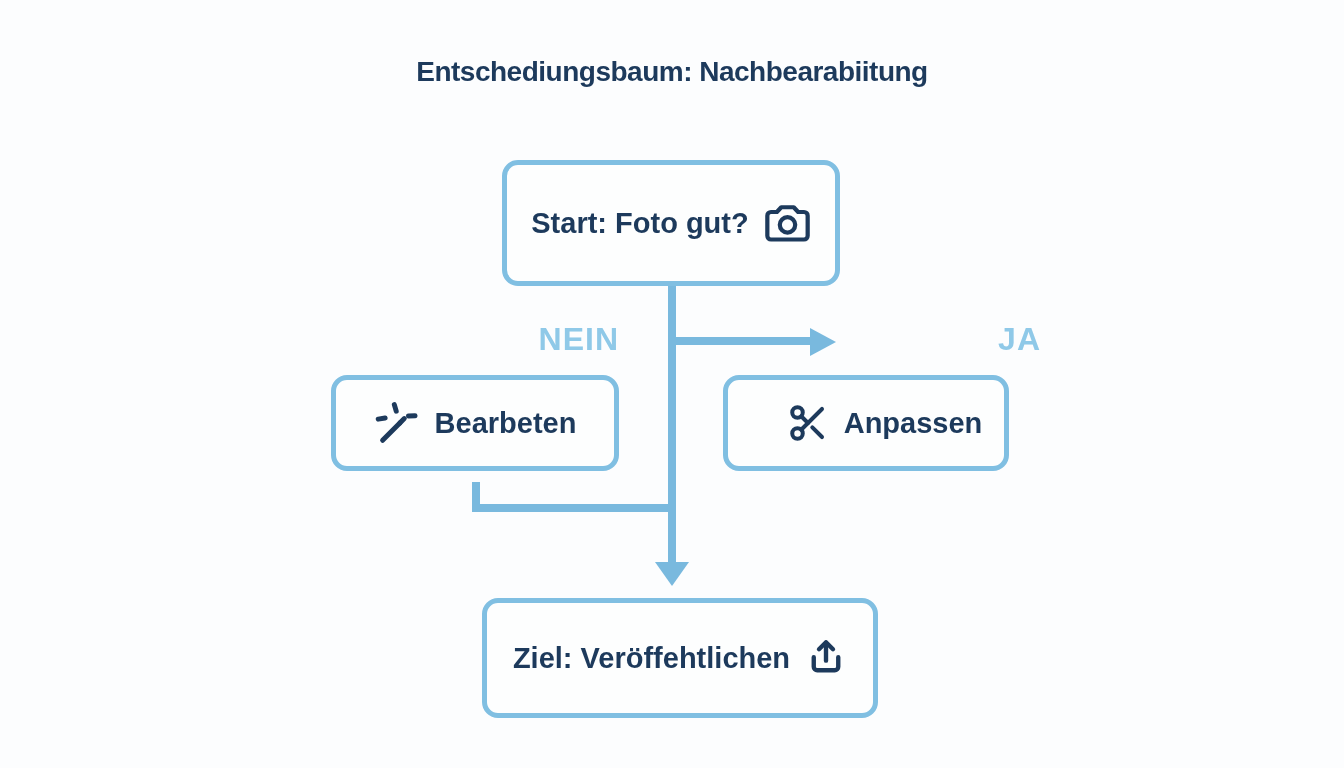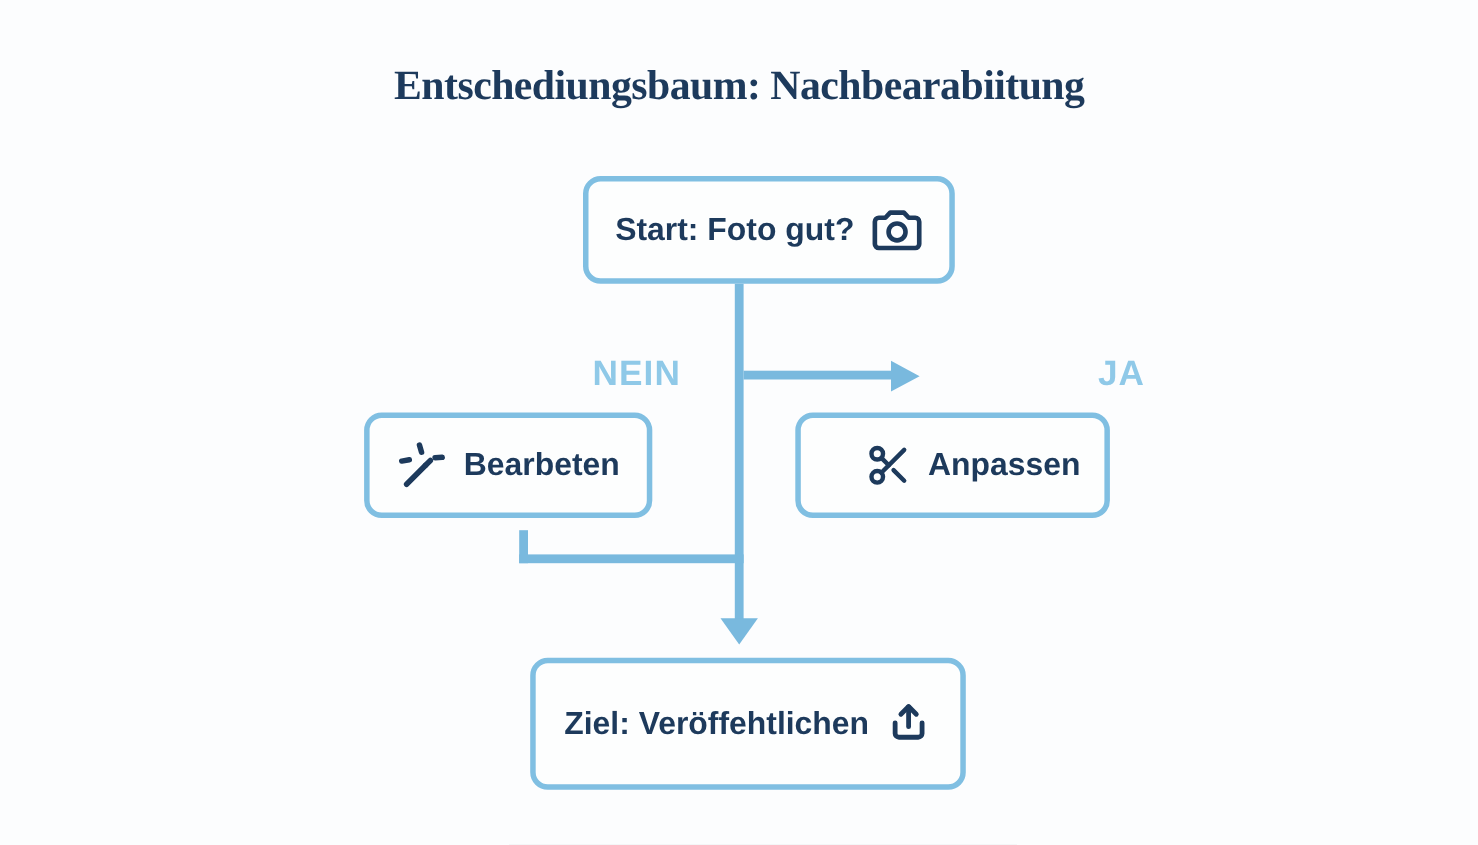--- a/index.html
+++ b/index.html
@@ -15,42 +15,41 @@
     margin: 0 auto;
     background: #fcfdfe;
     overflow: hidden;
   }
   .page-title {
     position: absolute;
     left: 0;
     top: 56px;
     width: 100%;
     text-align: center;
-    font-size: 38px;
+    font-size: 28px;
     font-weight: 700;
     letter-spacing: -0.5px;
     color: #1d3a5c;
-    font-family: Liberation Serif, serif;
   }
   .node {
     position: absolute;
     box-sizing: border-box;
     border: 5px solid #80bfe2;
     border-radius: 16px;
     background: #fdfefe;
     display: flex;
     align-items: center;
     justify-content: center;
     gap: 15px;
     font-size: 29px;
     font-weight: 700;
     color: #1d3a5c;
   }
-  #node-start  { left: 530px; top: 160px; width: 338px; height: 98px; }
-  #node-edit   { left: 331px; top: 375px; width: 262px; height: 96px; text-align: right; }
+  #node-start  { left: 502px; top: 160px; width: 338px; height: 126px; }
+  #node-edit   { left: 331px; top: 375px; width: 288px; height: 96px; text-align: right; }
   #node-adjust { left: 723px; top: 375px; width: 286px; height: 96px; padding-left: 37px; }
   #node-goal   { left: 482px; top: 598px; width: 396px; height: 120px; }
 
   .node .icon { display: flex; align-items: center; }
   .node svg { stroke: #1d3a5c; fill: none; stroke-width: 2.3; stroke-linecap: round; stroke-linejoin: round; }
 
   .edge { position: absolute; background: #79b9de; }
   #edge-v-main   { left: 668px; top: 258px; width: 8px; height: 305px; }
   #edge-h-yes    { left: 676px; top: 337px; width: 134px; height: 8px; }
   #edge-elbow-v  { left: 472px; top: 482px; width: 8px; height: 30px; }

